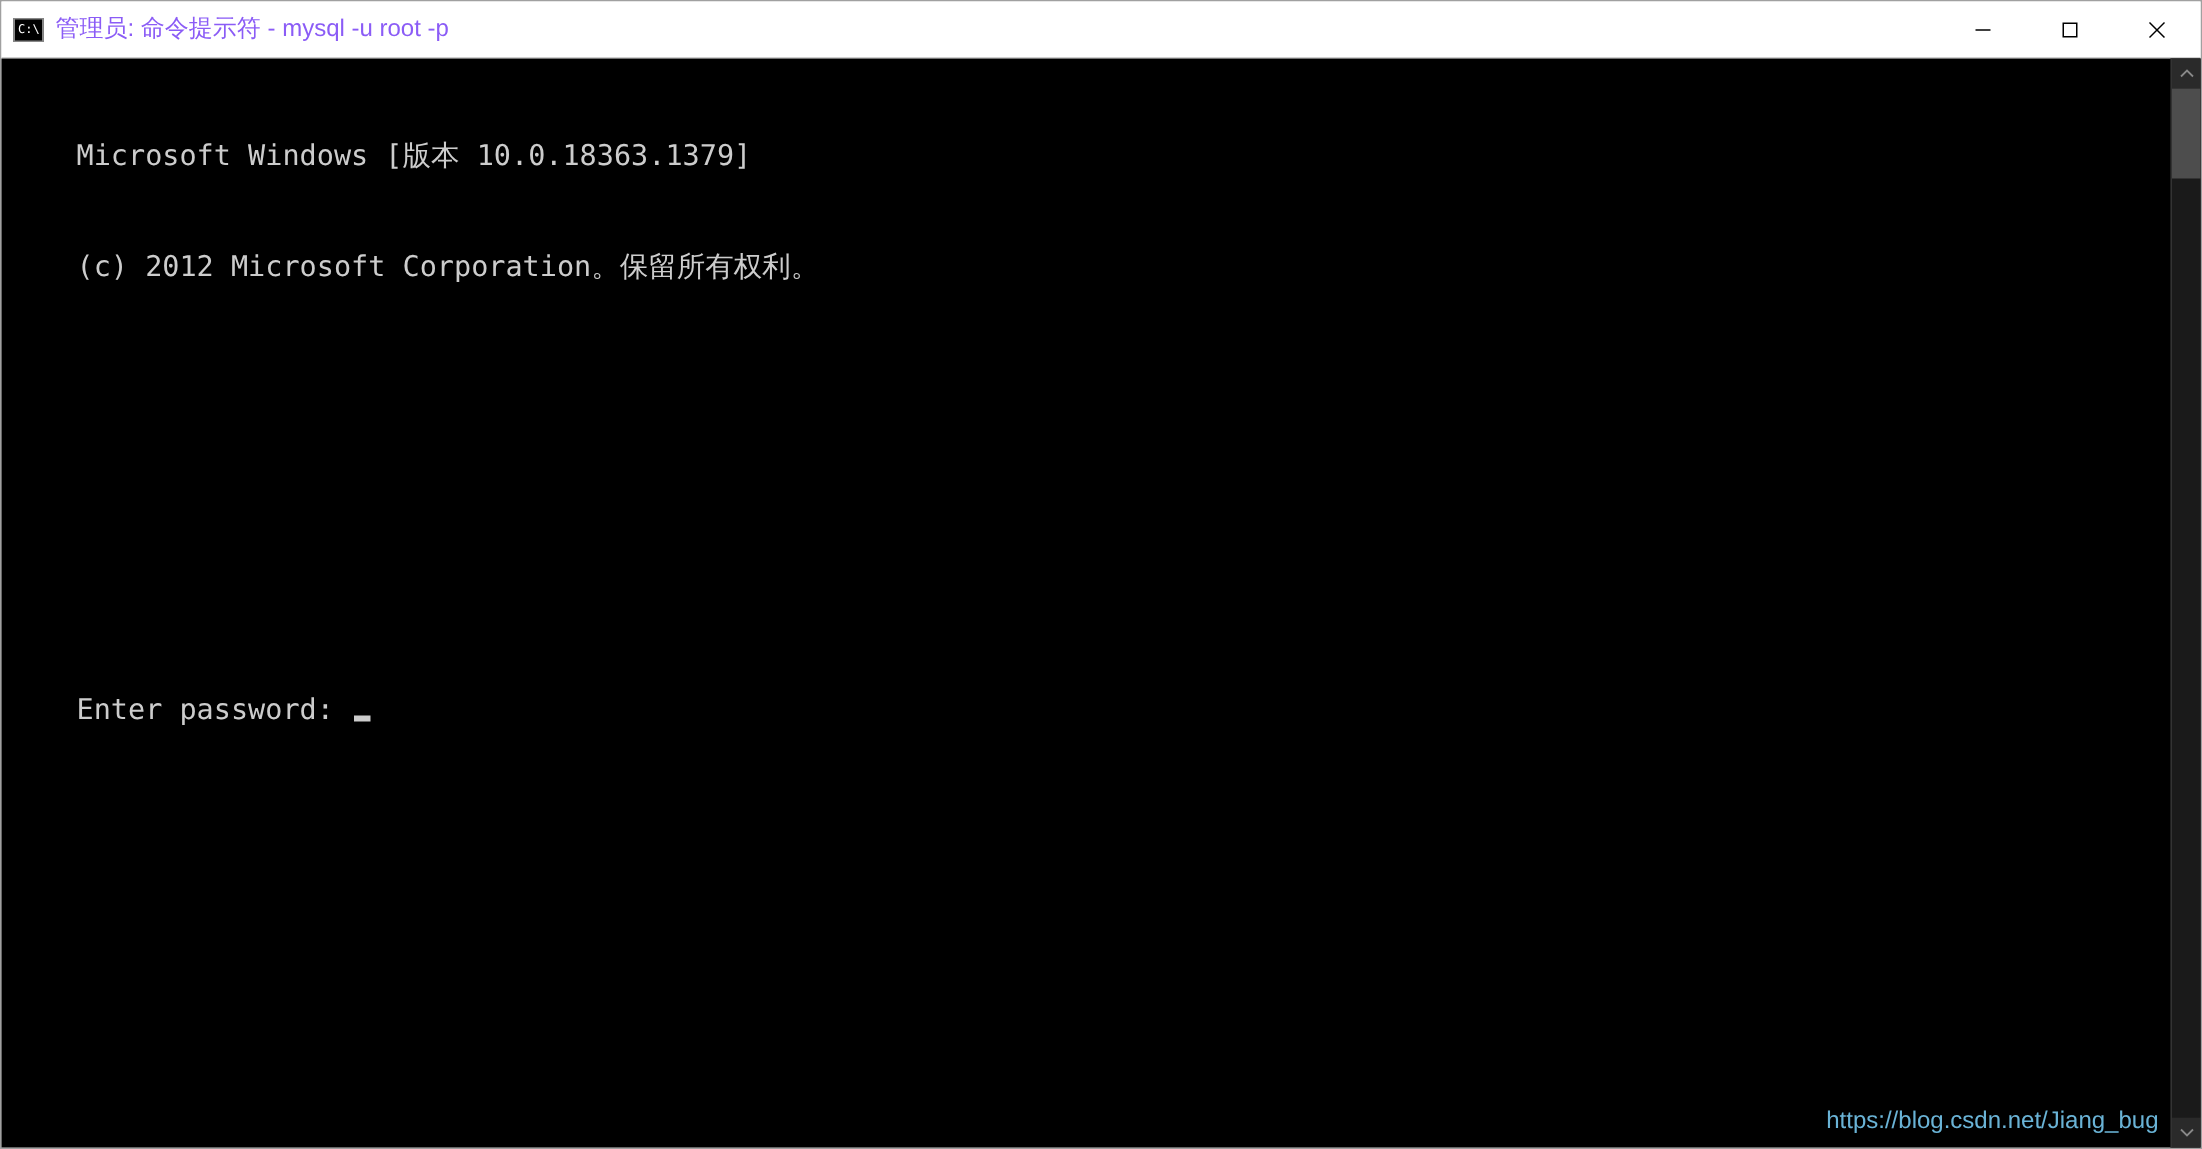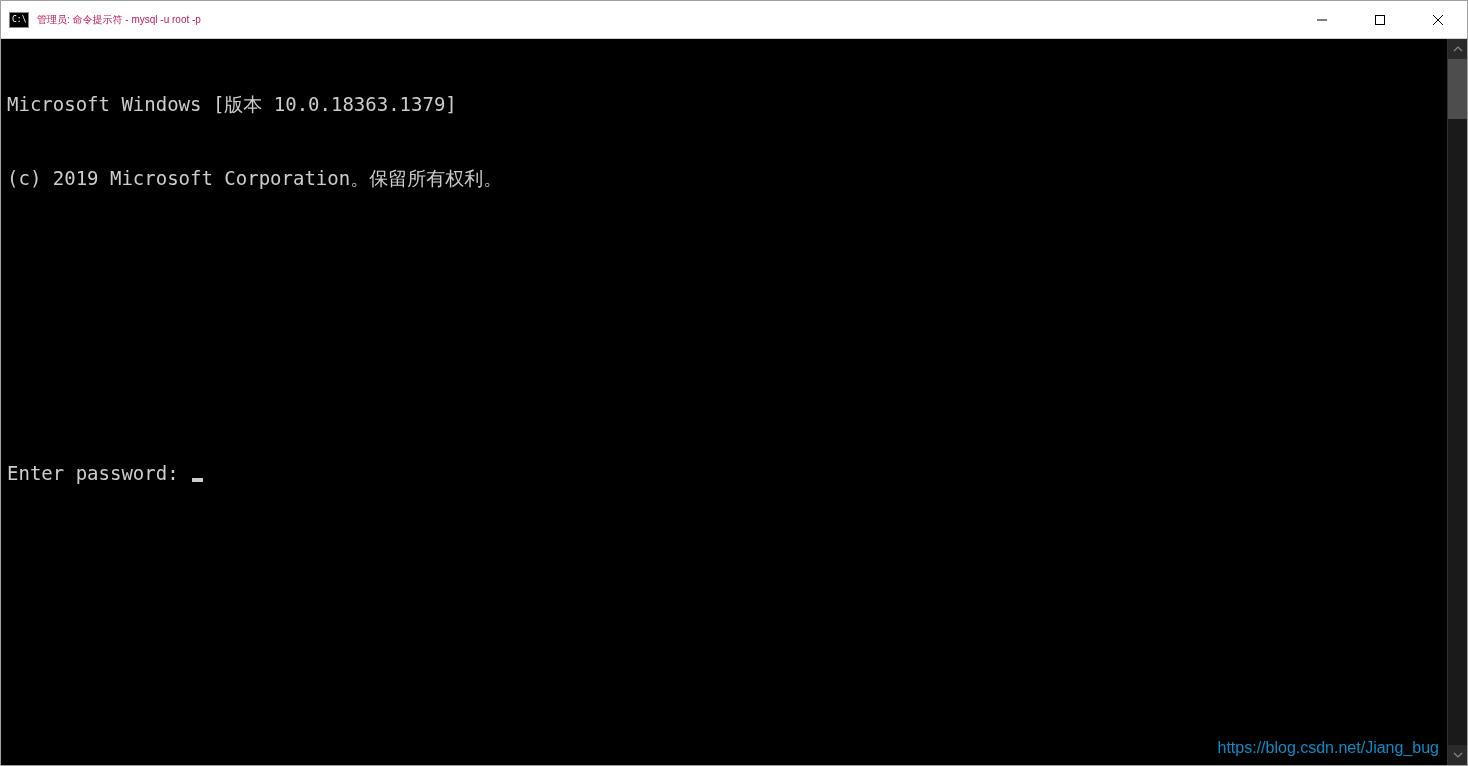--- a/index.html
+++ b/index.html
@@ -41,22 +41,22 @@
       margin-right: 8px;
       border: 1px solid #888;
     }
     .titlebar-icon-text {
       color: #ffffff;
       font-size: 8px;
       font-family: monospace;
       line-height: 1;
     }
     .titlebar-title {
-      font-size: 10px;
-      color: #be185d;
+      font-size: 16px;
+      color: #8b5cf6;
       flex: 1;
     }
     .window-controls {
       display: flex;
       height: 100%;
     }
     .window-control {
       width: 58px;
       height: 100%;
       display: flex;
@@ -66,20 +66,21 @@
     }
     .window-control svg {
       width: 12px;
       height: 12px;
     }
     .terminal-area {
       flex: 1;
       display: flex;
       background: #000000;
       position: relative;
+      padding-left: 44px;
     }
     .terminal-content {
       flex: 1;
       padding: 4px 6px;
       font-family: "新宋体", "NSimSun", "SimSun", Consolas, monospace;
       font-size: 19px;
       color: #cccccc;
       line-height: 1.3;
       white-space: pre;
       overflow: hidden;
@@ -127,21 +128,21 @@
       left: 0;
       width: 100%;
       height: 60px;
       background: #4d4d4d;
       cursor: pointer;
     }
     .watermark {
       position: absolute;
       bottom: 8px;
       right: 28px;
-      color: #0ea5e9;
+      color: #7dd3fc;
       font-size: 16px;
       font-family: "Segoe UI", sans-serif;
       opacity: 0.85;
       pointer-events: none;
     }
   </style>
 </head>
 <body>
 
 <div class="window">
@@ -166,21 +167,21 @@
             <line x1="1" y1="1" x2="11" y2="11" stroke="#000" stroke-width="1"></line>
             <line x1="11" y1="1" x2="1" y2="11" stroke="#000" stroke-width="1"></line>
           </svg>
       </div>
     </div>
   </div>
 
   <div class="terminal-area">
     <div class="terminal-content">
       <div class="terminal-line">Microsoft Windows [版本 10.0.18363.1379]</div>
-      <div class="terminal-line">(c) 2019 Microsoft Corporation。保留所有权利。</div>
+      <div class="terminal-line">(c) 2012 Microsoft Corporation。保留所有权利。</div>
       <div class="terminal-line"></div>
       <div class="terminal-line"></div>
       <div class="terminal-line"></div>
       <div class="terminal-line"><span>Enter password:</span> <span class="cursor"></span></div>
     </div>
 
     <div class="scrollbar">
       <div class="scrollbar-button">
         <svg viewBox="0 0 10 10">
             <path d="M1 7 L5 3 L9 7" stroke="#888" stroke-width="1.2" fill="none"></path>

